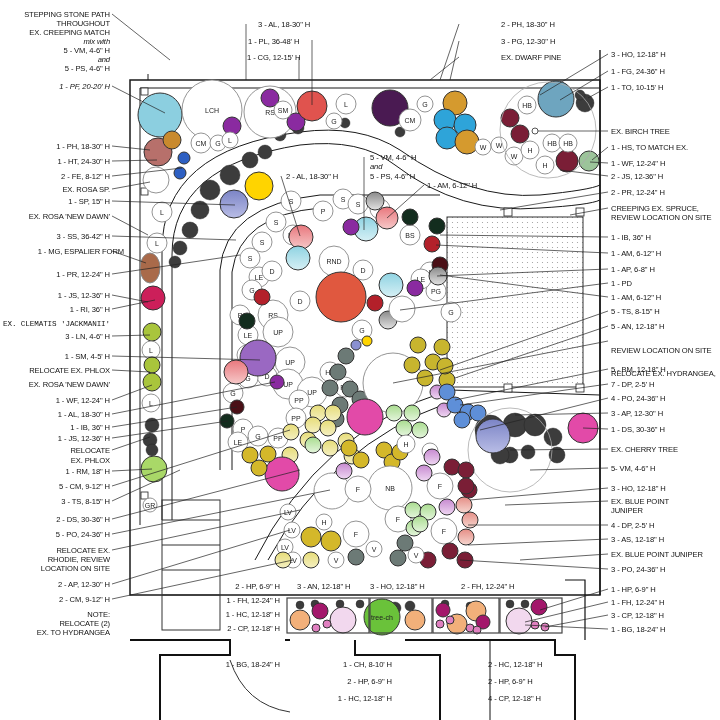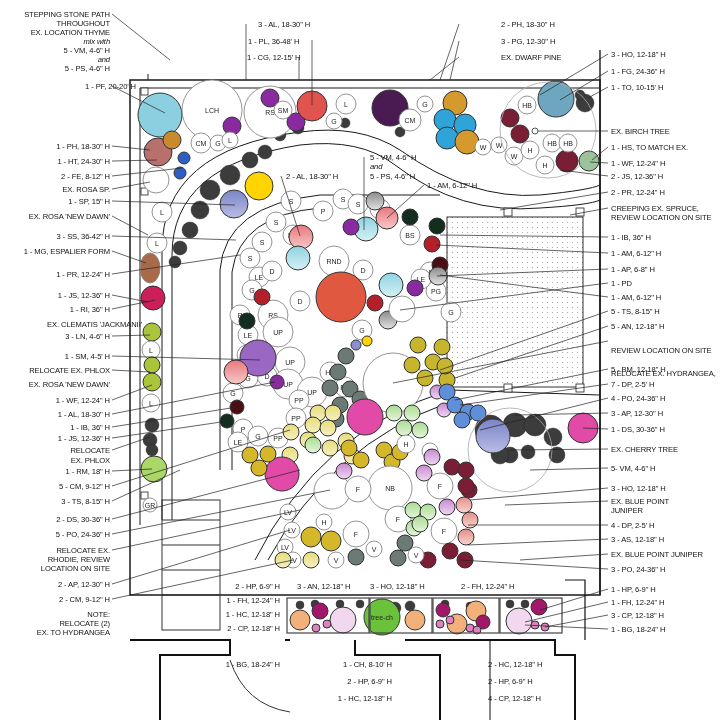--- a/index.html
+++ b/index.html
@@ -986,38 +986,38 @@
         <line x1="459" y1="57" x2="430" y2="80"></line>
         <line x1="281" y1="176" x2="300" y2="236"></line>
         <line x1="364" y1="157" x2="364" y2="230"></line>
         <line x1="424" y1="185" x2="387" y2="218"></line>
       </g>
   </svg>
 
   <div id="leftLabels">
       <div class="lbl r u" style="right: 610px; top: 10px;">STEPPING STONE PATH</div>
       <div class="lbl r u" style="right: 610px; top: 19px;">THROUGHOUT</div>
-      <div class="lbl r " style="right: 610px; top: 28px;">EX. LOCATION THYME</div>
+      <div class="lbl r " style="right: 610px; top: 28px;">EX. CREEPING MATCH</div>
       <div class="lbl r i" style="right: 610px; top: 37px;">mix with</div>
       <div class="lbl r " style="right: 610px; top: 46px;">5 - VM, 4-6" H</div>
       <div class="lbl r i" style="right: 610px; top: 55px;">and</div>
       <div class="lbl r " style="right: 610px; top: 64px;">5 - PS, 4-6" H</div>
-      <div class="lbl r " style="right: 584px; top: 82px;">1 - PF, 20-20' H</div>
+      <div class="lbl r " style="right: 610px; top: 82px; font-style: italic;">1 - PF, 20-20' H</div>
       <div class="lbl r " style="right: 610px; top: 142px;">1 - PH, 18-30" H</div>
       <div class="lbl r " style="right: 610px; top: 157px;">1 - HT, 24-30" H</div>
       <div class="lbl r " style="right: 610px; top: 172px;">2 - FE, 8-12" H</div>
       <div class="lbl r " style="right: 610px; top: 185px;">EX. ROSA SP.</div>
       <div class="lbl r " style="right: 610px; top: 197px;">1 - SP, 15" H</div>
       <div class="lbl r " style="right: 610px; top: 212px;">EX. ROSA 'NEW DAWN'</div>
       <div class="lbl r " style="right: 610px; top: 232px;">3 - SS, 36-42" H</div>
-      <div class="lbl r " style="right: 610px; top: 247px;">1 - MG, ESPALIER FORM</div>
+      <div class="lbl r " style="right: 596px; top: 247px;">1 - MG, ESPALIER FORM</div>
       <div class="lbl r " style="right: 610px; top: 270px;">1 - PR, 12-24" H</div>
       <div class="lbl r " style="right: 610px; top: 291px;">1 - JS, 12-36" H</div>
       <div class="lbl r " style="right: 610px; top: 305px;">1 - RI, 36" H</div>
-      <div class="lbl r " style="right: 578px; top: 320px;">EX. CLEMATIS 'JACKMANII'</div>
+      <div class="lbl r " style="right: 610px; top: 320px; font-family: Liberation Mono, monospace;">EX. CLEMATIS 'JACKMANII'</div>
       <div class="lbl r " style="right: 610px; top: 332px;">3 - LN, 4-6" H</div>
       <div class="lbl r " style="right: 610px; top: 352px;">1 - SM, 4-5' H</div>
       <div class="lbl r " style="right: 610px; top: 366px;">RELOCATE EX. PHLOX</div>
       <div class="lbl r " style="right: 610px; top: 380px;">EX. ROSA 'NEW DAWN'</div>
       <div class="lbl r " style="right: 610px; top: 396px;">1 - WF, 12-24" H</div>
       <div class="lbl r " style="right: 610px; top: 410px;">1 - AL, 18-30" H</div>
       <div class="lbl r " style="right: 610px; top: 423px;">1 - IB, 36" H</div>
       <div class="lbl r " style="right: 610px; top: 434px;">1 - JS, 12-36" H</div>
       <div class="lbl r " style="right: 610px; top: 446px;">RELOCATE</div>
       <div class="lbl r " style="right: 610px; top: 456px;">EX. PHLOX</div>

